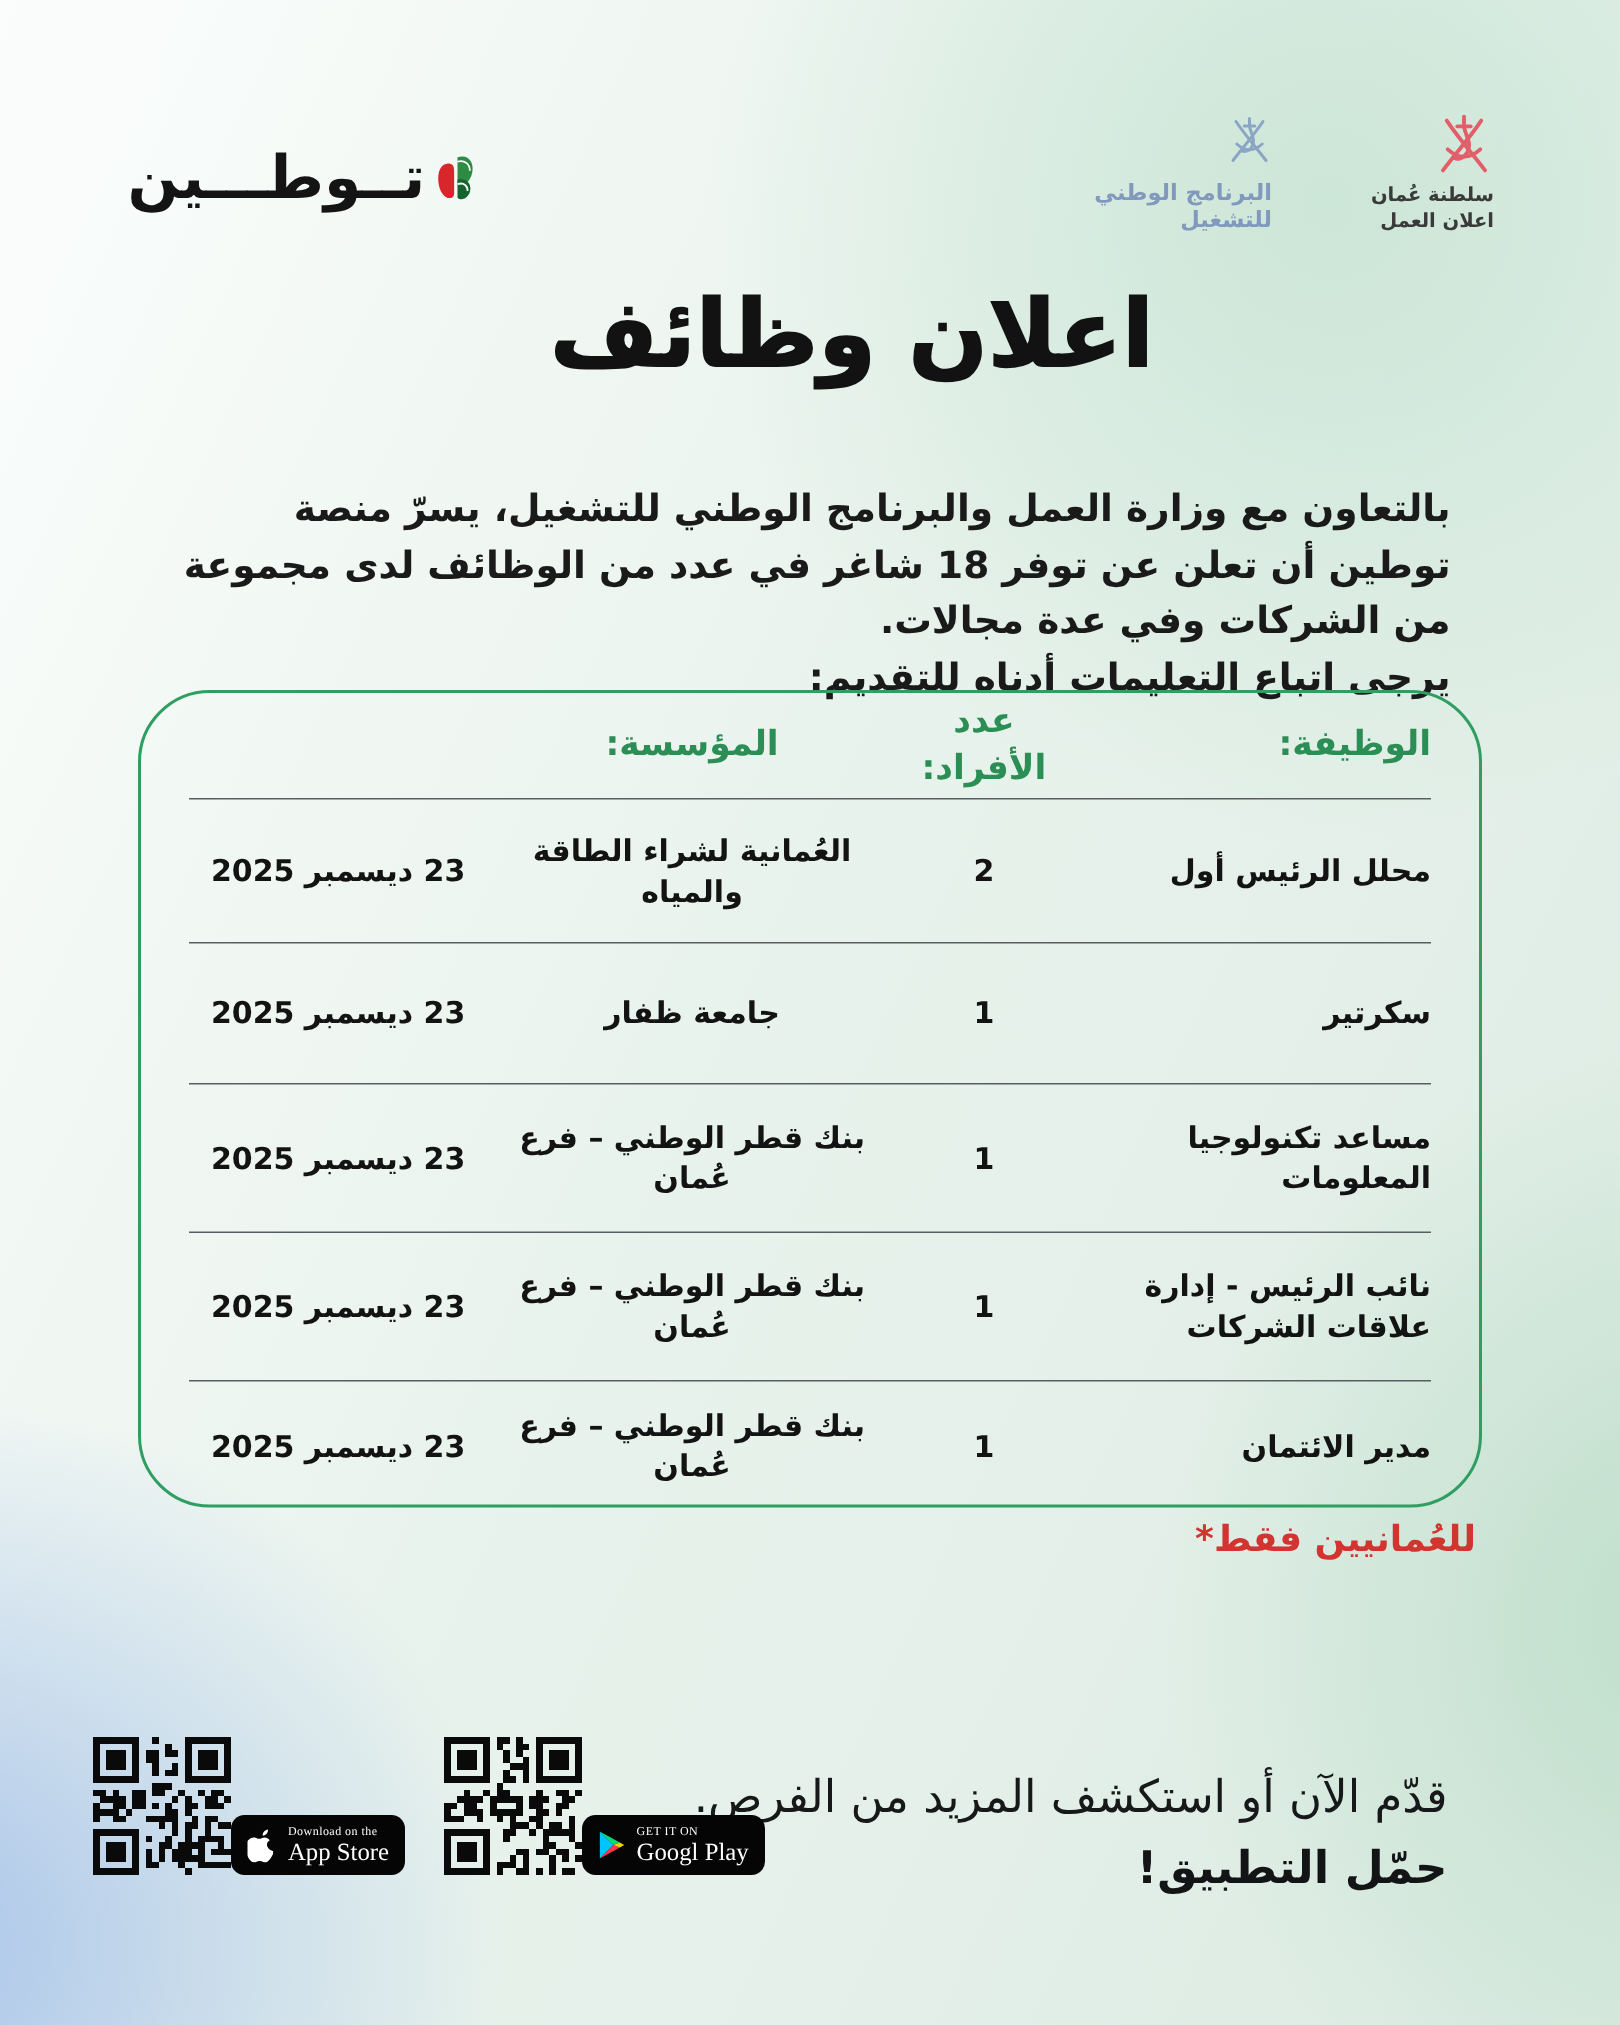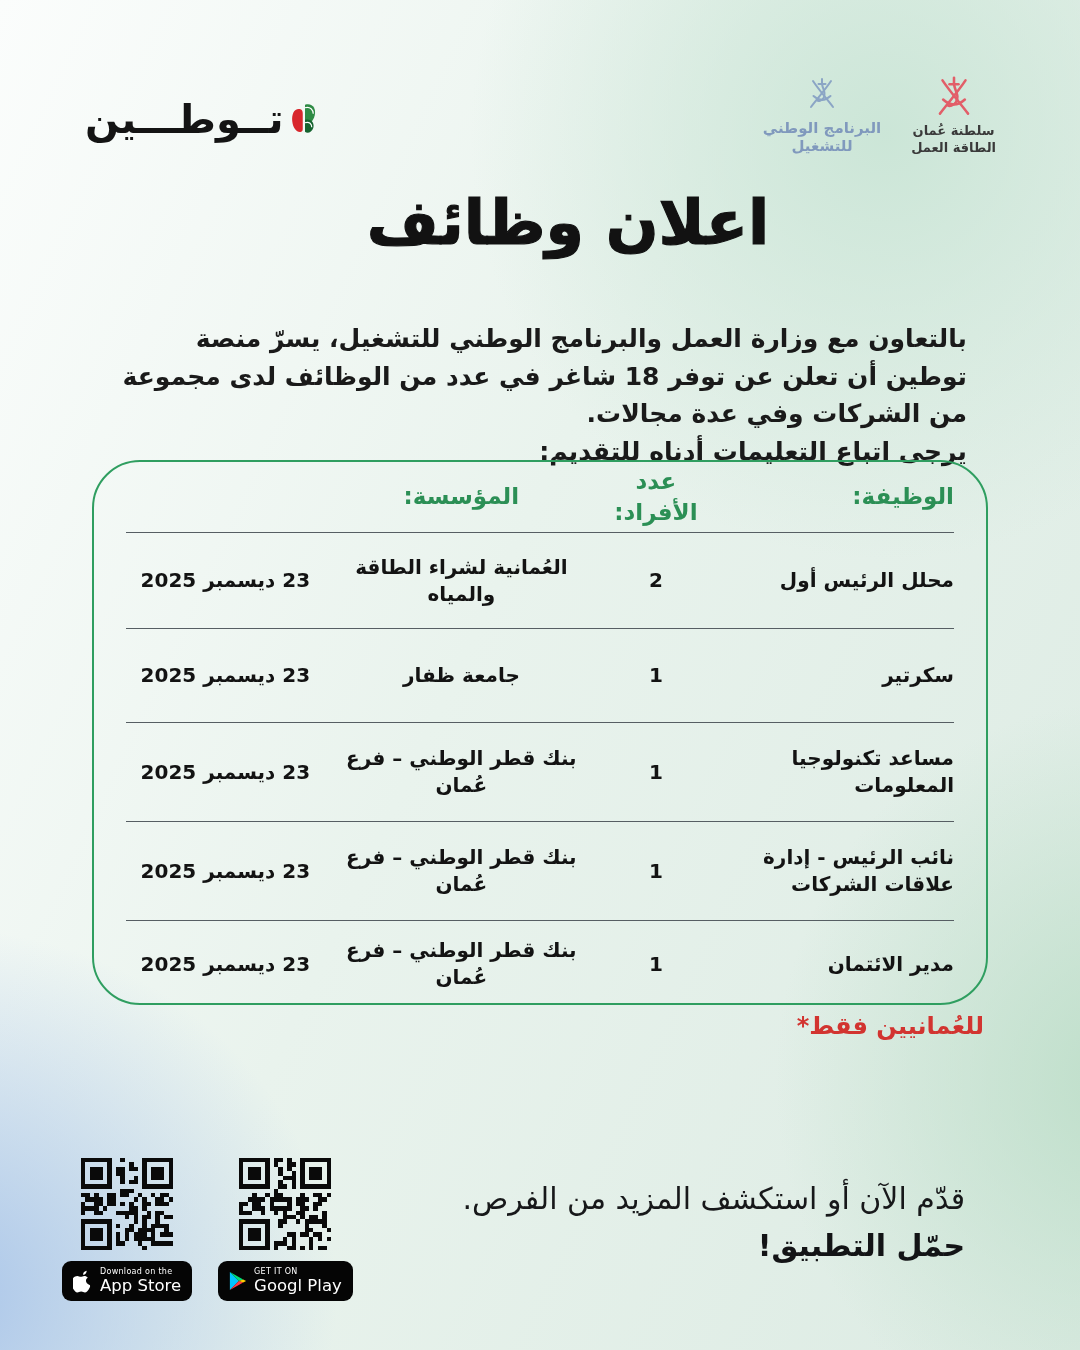--- a/index.html
+++ b/index.html
@@ -14,21 +14,21 @@
       radial-gradient(55% 45% at 82% 10%, rgba(202,229,214,.95) 0%, rgba(202,229,214,0) 70%),
       radial-gradient(60% 44% at -6% 96%, rgba(168,196,233,1) 0%, rgba(168,196,233,0) 62%),
       radial-gradient(46% 40% at 104% 80%, rgba(187,221,199,.9) 0%, rgba(187,221,199,0) 70%),
       linear-gradient(115deg,#fbfdfc 0%,#e9f3ed 45%,#dcebe3 100%);
   }
   
   .tawteen{position:absolute;left:85px;top:96px;display:flex;direction:ltr;align-items:center;gap:7px;}
   .tw-text{font-size:40px;font-weight:700;color:#141414;letter-spacing:-1px;}
   .tw-icon{width:27px;height:38px;}
   .partners{position:absolute;right:84px;top:74px;display:flex;direction:ltr;gap:30px;align-items:flex-start;}
-  .partner{display:flex;flex-direction:column;align-items:center;text-align:center;}
+  .partner{display:flex;flex-direction:column;align-items:flex-end;text-align:center;margin-left:36px;}
   .emblem{display:block;}
   .nep .emblem{width:30px;height:40px;color:#8ba5c5;margin-bottom:5px;}
   .nep .pline{color:#8099bd;font-weight:700;font-size:15px;line-height:1.2;}
   .mol .emblem{width:40px;height:46px;color:#e25e68;margin-bottom:3px;}
   .mol .pline{color:#3a3a3a;font-weight:700;font-size:13px;line-height:1.3;}
   
   .title{
     position:absolute;top:186px;left:0;width:100%;text-align:center;
     font-size:62px;font-weight:700;color:#121212;-webkit-text-stroke:1.2px #121212;margin:0;padding-left:28px;
   }
@@ -55,21 +55,21 @@
   .note{
     position:absolute;top:1012px;right:96px;
     color:#d23430;font-size:24px;font-weight:700;
   }
   
   .cta{position:absolute;top:1176px;right:115px;text-align:right;}
   .cta .l1{font-size:30px;font-weight:400;color:#17181a;line-height:1.55;margin:0;}
   .cta .l2{font-size:30px;font-weight:700;color:#131416;line-height:1.55;margin:0;}
   
   .downloads{position:absolute;left:62px;top:1158px;display:flex;direction:ltr;gap:26px;}
-  .dl-col{display:flex;flex-direction:column;align-items:center;}
+  .dl-col{display:flex;flex-direction:row;align-items:flex-end;font-family:Liberation Serif, serif;}
   .qr{width:92px;height:92px;}
   .badge{
     direction:ltr;margin-top:11px;height:40px;min-width:110px;
     background:#050505;border-radius:9px;color:#fff;
     display:flex;align-items:center;gap:7px;padding:0 11px;box-sizing:border-box;
   }
   .badge .bicon{flex:0 0 auto;}
   .badge .btxt{display:flex;flex-direction:column;line-height:1.05;text-align:left;}
   .badge .bsmall{font-size:8px;letter-spacing:.3px;}
   .badge .bbig{font-size:16.5px;font-weight:500;white-space:nowrap;}
@@ -109,21 +109,21 @@
         <g fill="none" stroke="currentColor" stroke-width="4" stroke-linecap="round">
           <path d="M12 10 C24 28 40 46 52 62"></path>
           <path d="M48 10 C36 28 20 46 8 62"></path>
           <path d="M30 6 v10"></path>
           <path d="M23 16 h14"></path>
           <path d="M30 16 c2 12 9 18 3 28 c-4 6 -10 7 -13 5"></path>
           <path d="M13 40 c11 10 23 10 34 0"></path>
         </g>
       </svg>
       <div class="pline">سلطنة عُمان</div>
-      <div class="pline">الطاقة العمل</div>
+      <div class="pline">اعلان العمل</div>
     </div>
   </div>
 
   <h1 class="title">اعلان وظائف</h1>
 
   <div class="intro-wrap">
     <p>بالتعاون مع وزارة العمل والبرنامج الوطني للتشغيل، يسرّ منصة توطين أن تعلن عن توفر 18 شاغر في عدد من الوظائف لدى مجموعة من الشركات وفي عدة مجالات.</p>
     <p>يرجى اتباع التعليمات أدناه للتقديم:</p>
   </div>
 

